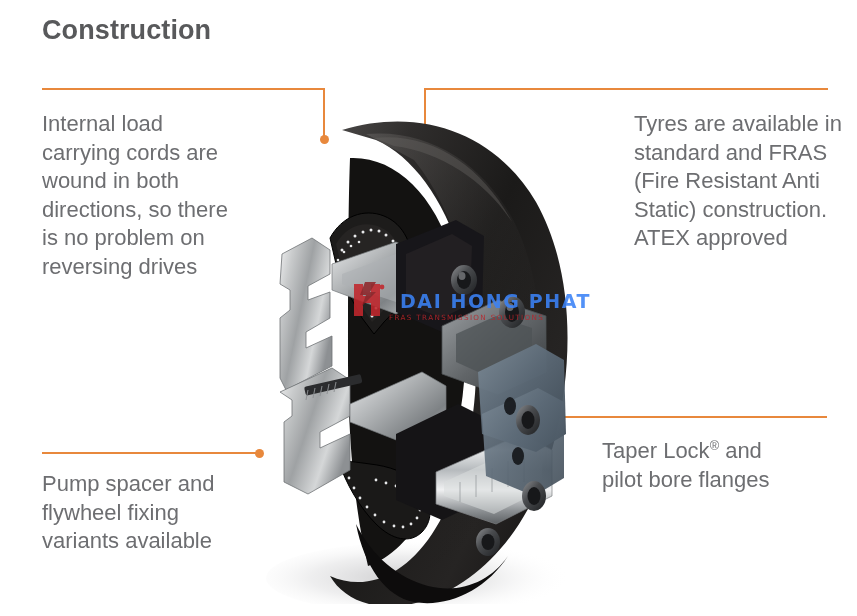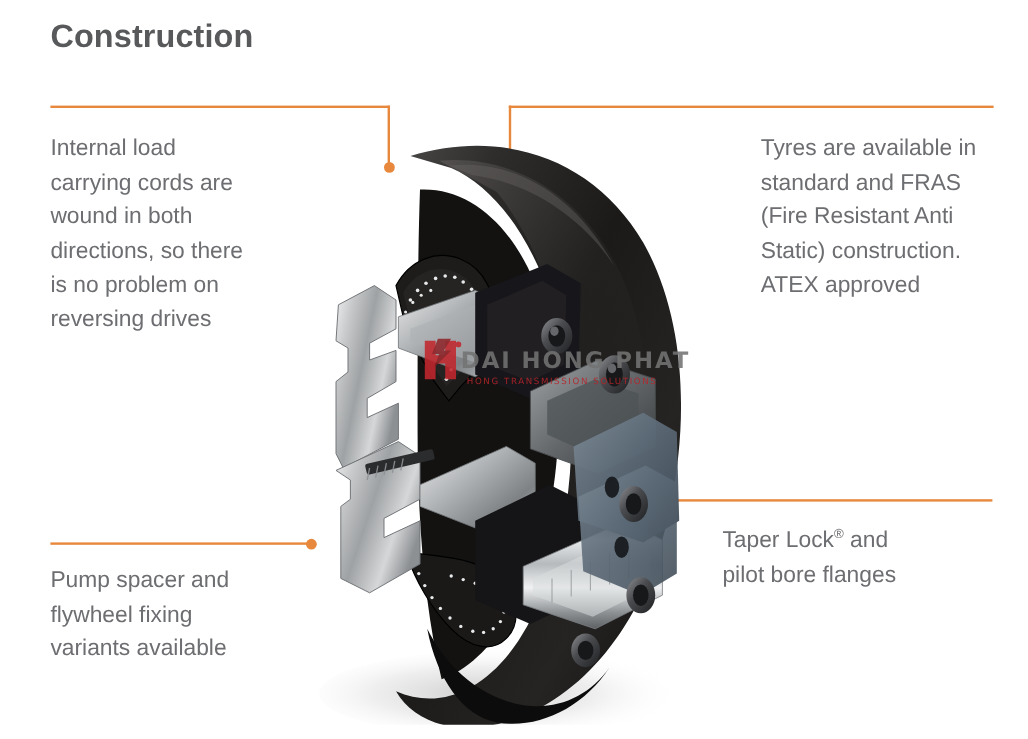--- a/index.html
+++ b/index.html
@@ -30,21 +30,21 @@
     color: #58595b;
     letter-spacing: 0.1px;
     line-height: 1.1;
     white-space: nowrap;
   }
 
   
   .callout-text {
     position: absolute;
     color: #6d6e71;
-    font-size: 19px;
+    font-size: 22px;
     line-height: 28.5px;
     white-space: pre-line;
   }
   .callout-tl { left: 42px;  top: 110px; width: 250px; }
   .callout-tr { left: 634px; top: 110px; width: 252px; }
   .callout-bl { left: 42px;  top: 470px; width: 255px; }
   .callout-br { left: 602px; top: 437px; width: 252px; }
   .callout-text sup {
     font-size: 0.58em;
     vertical-align: super;
@@ -100,26 +100,26 @@
   }
   #watermark .wm-logo {
     position: absolute;
     left: 0;
     top: 0;
     width: 34px;
     height: 36px;
   }
   #watermark .wm-name {
     position: absolute;
-    left: 32px;
+    left: 48px;
     top: 8px;
     font-size: 19px;
     font-weight: bold;
     letter-spacing: 1.6px;
-    color: #737373;
+    color: #3b82f6;
     white-space: nowrap;
     font-family: "DejaVu Sans", sans-serif;
   }
   #watermark .wm-tag {
     position: absolute;
     left: 37px;
     top: 31px;
     font-size: 7.2px;
     letter-spacing: 1.35px;
     color: #b9242a;
@@ -375,21 +375,21 @@
     </svg>
   </div>
 
   <div id="watermark">
     <svg class="wm-logo" viewBox="0 0 34 36" aria-hidden="true">
       <path d="M2 2 L11 2 L11 14 L19 14 L19 2 L28 2 L28 34 L19 34 L19 21 L11 21 L11 34 L2 34 Z" fill="#c1272d"></path>
       <path d="M13 0 L24 0 L18 10 L24 10 L10 24 L14 13 L8 13 Z" fill="#8c1b20" opacity="0.92"></path>
       <circle cx="30" cy="5" r="2.4" fill="#c1272d"></circle>
     </svg>
     <div class="wm-name">DAI HONG PHAT</div>
-    <div class="wm-tag">HONG TRANSMISSION SOLUTIONS</div>
+    <div class="wm-tag">FRAS TRANSMISSION SOLUTIONS</div>
   </div>
 
   <div class="callout-text callout-tl">Internal load
 carrying cords are
 wound in both
 directions, so there
 is no problem on
 reversing drives</div>
 
   <div class="callout-text callout-tr">Tyres are available in

